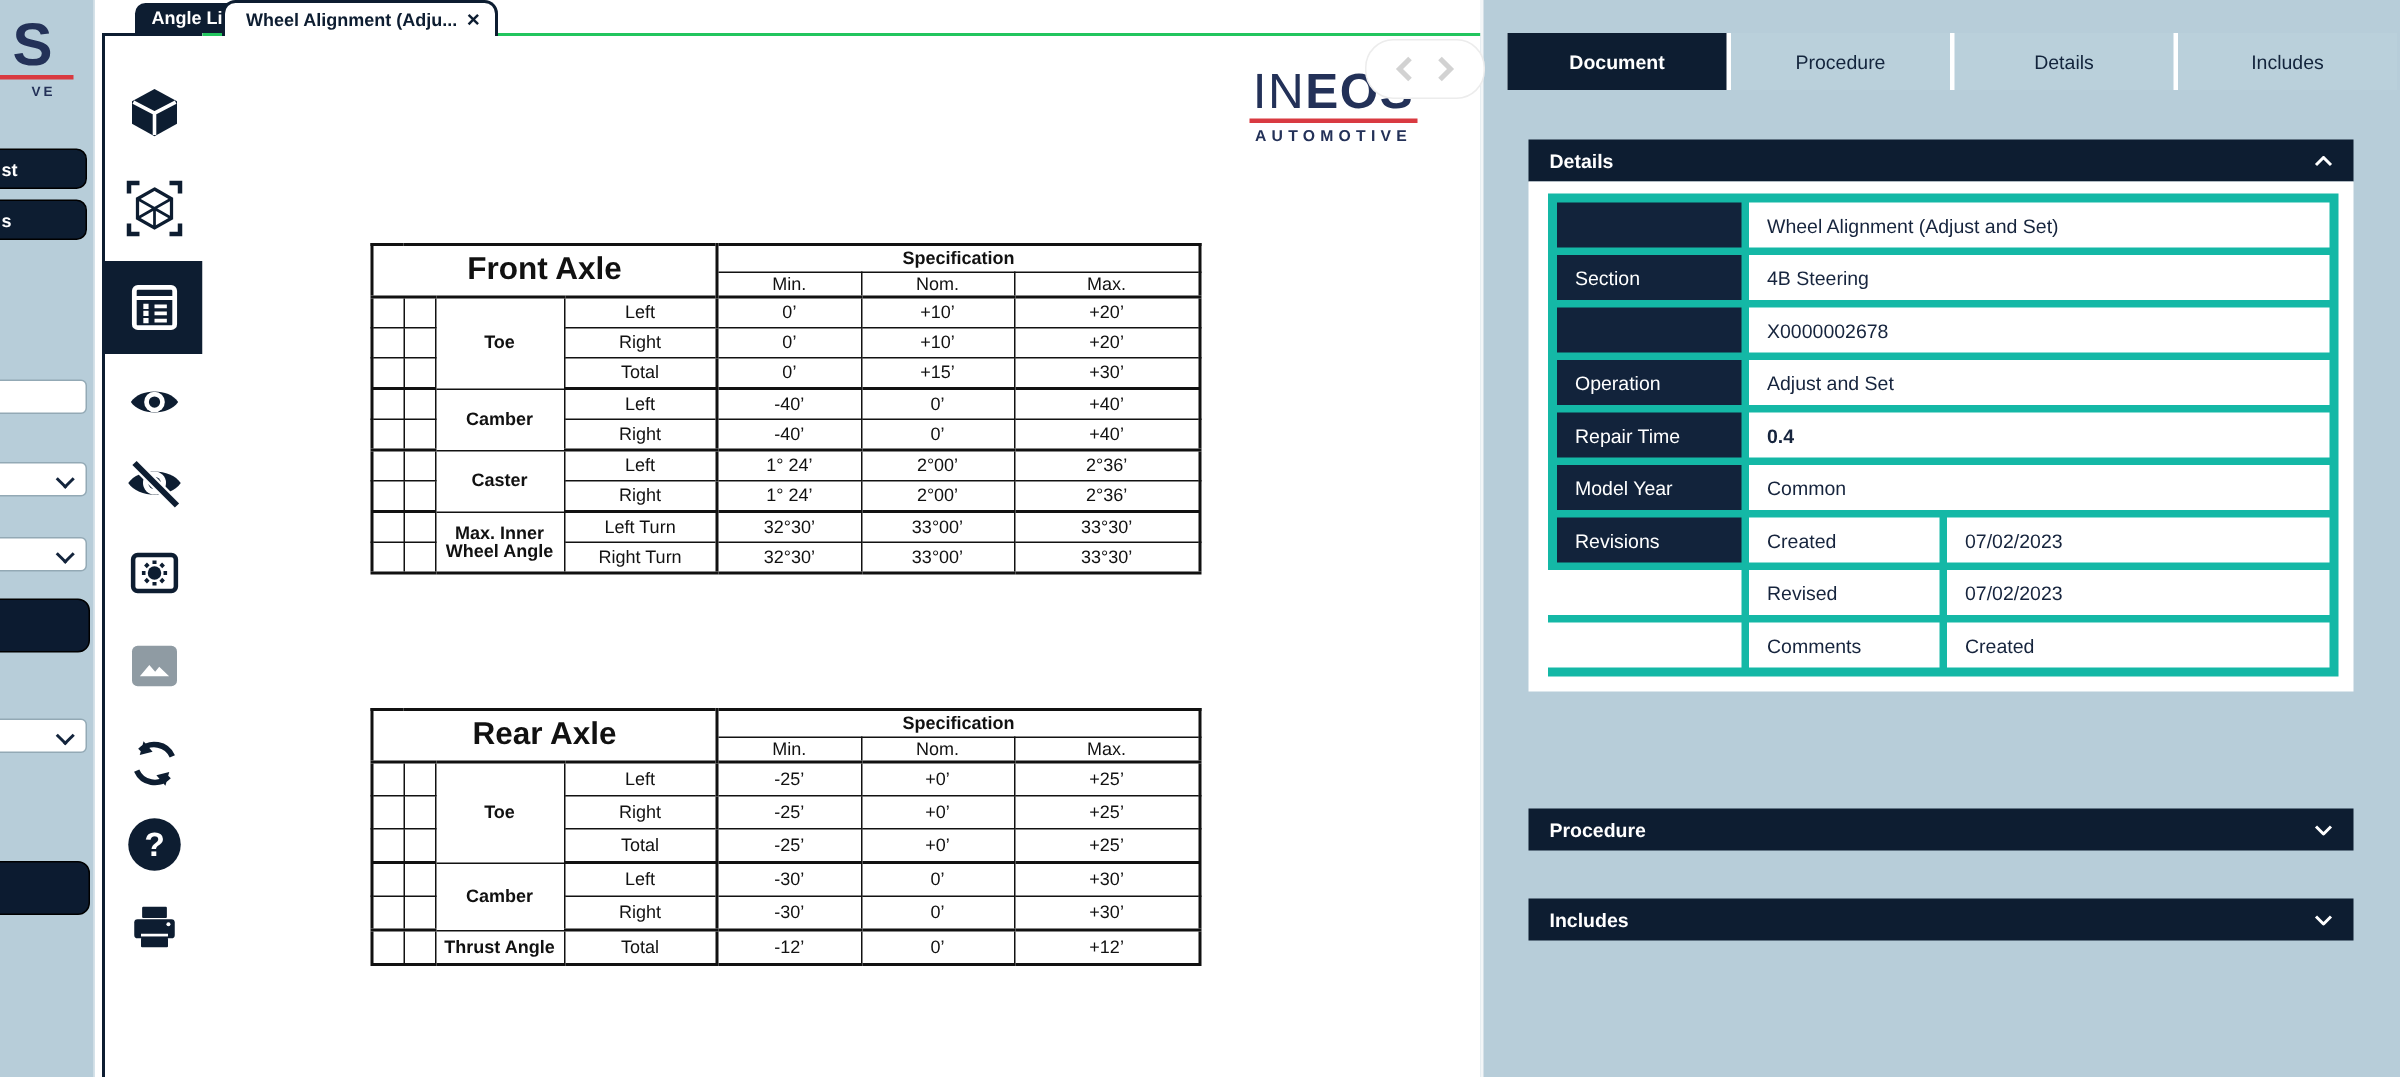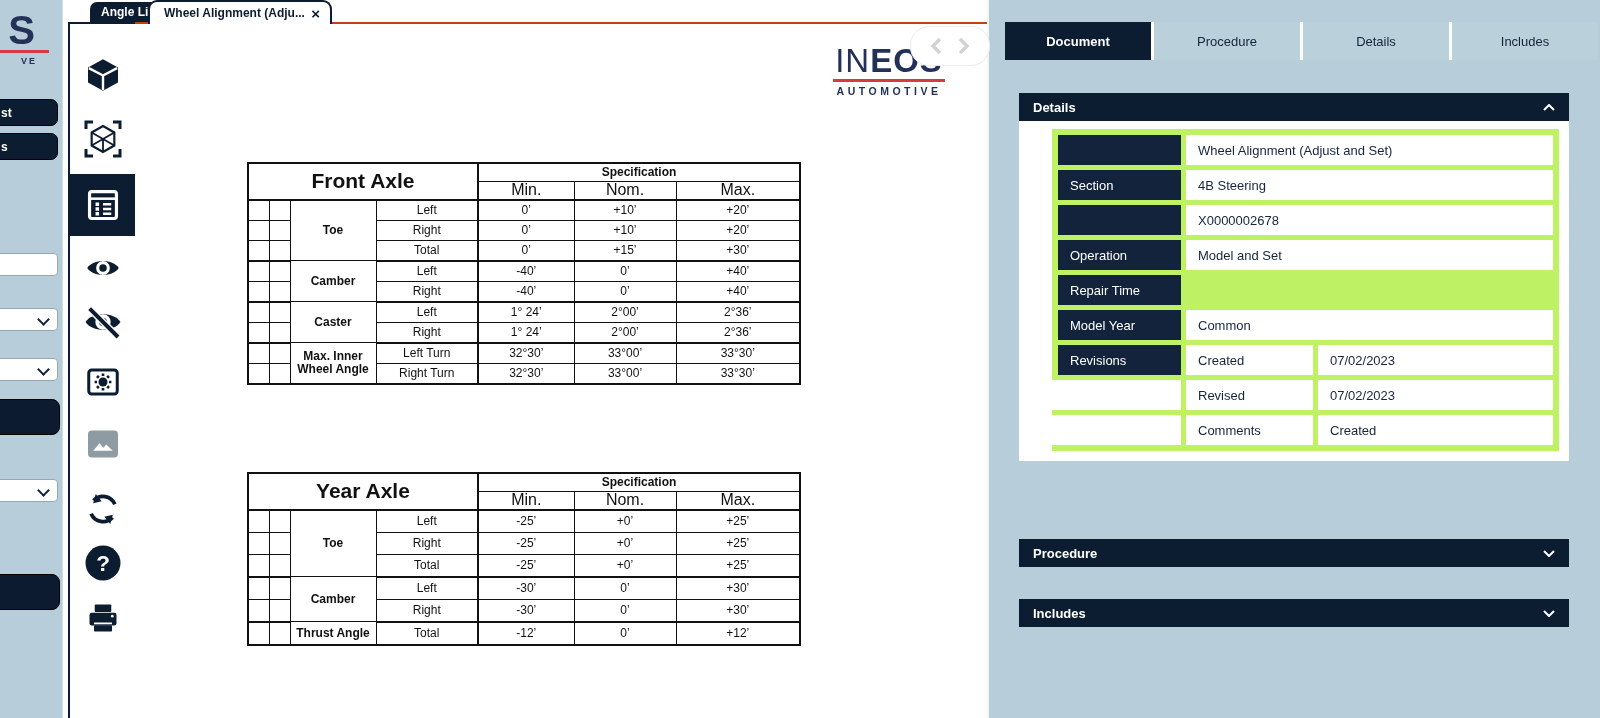--- a/index.html
+++ b/index.html
@@ -41,21 +41,21 @@
 
   
   .sidebar{position:absolute;left:68px;top:22px;width:67px;height:696px;background:#fff;
            border-left:2px solid #0d1d31;border-top:2px solid #0d1d31;box-sizing:border-box;}
   .sb{position:absolute;left:0;width:65px;display:flex;justify-content:center;align-items:center;
       color:#0d1d31;cursor:pointer;}
   .sb-sel{background:#0d1d31;color:#fff;height:62px;}
 
   
   .docarea{position:absolute;left:135px;top:22px;width:852px;height:696px;background:#fff;
-           border-top:2px solid #c2410c;box-sizing:border-box;}
+           border-top:2px solid #22c55e;box-sizing:border-box;}
   .brand{position:absolute;left:695px;top:20px;width:118px;text-align:center;color:#233158;}
   .brand-word{display:flex;justify-content:center;font-size:33px;line-height:34px;letter-spacing:1px;}
   .b-in{font-weight:400;}.b-e,.b-o,.b-s{font-weight:800;}
   .brand-line{height:3px;background:#d93a41;margin:1px 3px 3px 3px;}
   .brand-sub{font-size:10.5px;font-weight:700;letter-spacing:3.5px;}
   .navpill{position:absolute;left:775px;top:2px;width:78px;height:38px;background:#fff;
            border:1px solid #ececec;border-radius:19px;display:flex;align-items:center;
            justify-content:center;gap:14px;z-index:3;}
   .navpill svg{cursor:pointer;}
 
@@ -64,40 +64,40 @@
   .spec-rear{position:absolute;left:112px;top:448px;}
   table.spec{border-collapse:collapse;table-layout:fixed;border:2px solid #111;background:#fff;
              color:#111;}
   .spec th,.spec td{border:1px solid #111;text-align:center;padding:0;line-height:1.05;
                     overflow:hidden;}
   .spec .cl{border-left:2px solid #111;}
   .spec tbody tr:first-child td{border-top:2px solid #111;}
   .spec tr.gend td{border-bottom:2px solid #111;}
   th.ttl{font-size:21px;font-weight:700;}
   th.sph{font-size:12px;font-weight:700;height:17px;}
-  th.mh{font-size:16px;font-weight:400;height:15px;}
+  th.mh{font-size:12px;font-weight:400;height:15px;}
   td.grp{font-size:12px;font-weight:700;}
   td.sub,td.val{font-size:12px;font-weight:400;text-align:center;}
   .spec-front tbody td{height:19px;}
   .spec-rear tbody td{height:21px;}
 
   
   .rpanel{position:absolute;left:987px;top:0;width:613px;height:718px;background:#b7cdd9;
           border-left:2px solid #f3f6f8;box-sizing:border-box;}
   .rtabs{position:absolute;left:16px;top:22px;width:593px;height:38px;background:#fff;
          display:flex;gap:3px;}
   .rtab{flex:1;background:#bad0db;color:#13243c;font-size:13px;display:flex;align-items:center;
         justify-content:center;cursor:pointer;}
   .rtab.active{background:#0d1d31;color:#fff;font-weight:700;}
   .acc-details{position:absolute;left:30px;top:93px;width:550px;}
   .acc-head{height:28px;background:#0d1d31;color:#fff;display:flex;align-items:center;
             justify-content:space-between;padding:0 14px;font-size:13px;font-weight:700;
             cursor:pointer;}
   .acc-body{background:#fff;padding:8px 10px 10px 13px;}
-  .details-inner{background:#bef264;padding:6px;margin-left:20px;}
+  .details-inner{background:#14b8a6;padding:6px;}
   .drow{display:flex;height:30px;margin-bottom:5px;}
   .drow:last-child{margin-bottom:0;text-align:right;}
   .dlab{width:123px;flex:none;background:#12233b;color:#fff;font-size:13px;display:flex;
         align-items:center;padding-left:12px;box-sizing:border-box;margin-right:5px;}
   .dlab.none{background:#fff;margin-left:-6px;width:129px;padding-left:18px;}
   .dsub{width:127px;flex:none;background:#fff;color:#16243d;font-size:13px;display:flex;
         align-items:center;padding-left:12px;box-sizing:border-box;margin-right:5px;}
   .dval{flex:1;background:#fff;color:#16243d;font-size:13px;display:flex;align-items:center;
         padding-left:12px;box-sizing:border-box;}
   .dval.b{font-weight:700;}
@@ -348,21 +348,21 @@
             <col style="width: 21px;">
             <col style="width: 21px;">
             <col style="width: 86px;">
             <col style="width: 102px;">
             <col style="width: 96px;">
             <col style="width: 102px;">
             <col style="width: 124px;">
           </colgroup>
           <thead>
             <tr>
-              <th class="ttl" colspan="4" rowspan="2">Year Axle</th>
+              <th class="ttl" colspan="4" rowspan="2">Rear Axle</th>
               <th class="sph cl" colspan="3">Specification</th>
             </tr>
             <tr>
               <th class="mh cl">Min.</th>
               <th class="mh">Nom.</th>
               <th class="mh">Max.</th>
             </tr>
           </thead>
           <tbody>
             <tr>
@@ -445,24 +445,25 @@
             <div class="drow">
               <div class="dlab">Section</div>
               <div class="dval">4B Steering</div>
             </div>
             <div class="drow">
               <div class="dlab"></div>
               <div class="dval">X0000002678</div>
             </div>
             <div class="drow">
               <div class="dlab">Operation</div>
-              <div class="dval">Model and Set</div>
+              <div class="dval">Adjust and Set</div>
             </div>
             <div class="drow">
               <div class="dlab">Repair Time</div>
+              <div class="dval b">0.4</div>
             </div>
             <div class="drow">
               <div class="dlab">Model Year</div>
               <div class="dval">Common</div>
             </div>
             <div class="drow">
               <div class="dlab">Revisions</div>
               <div class="dsub">Created</div>
               <div class="dval">07/02/2023</div>
             </div>

